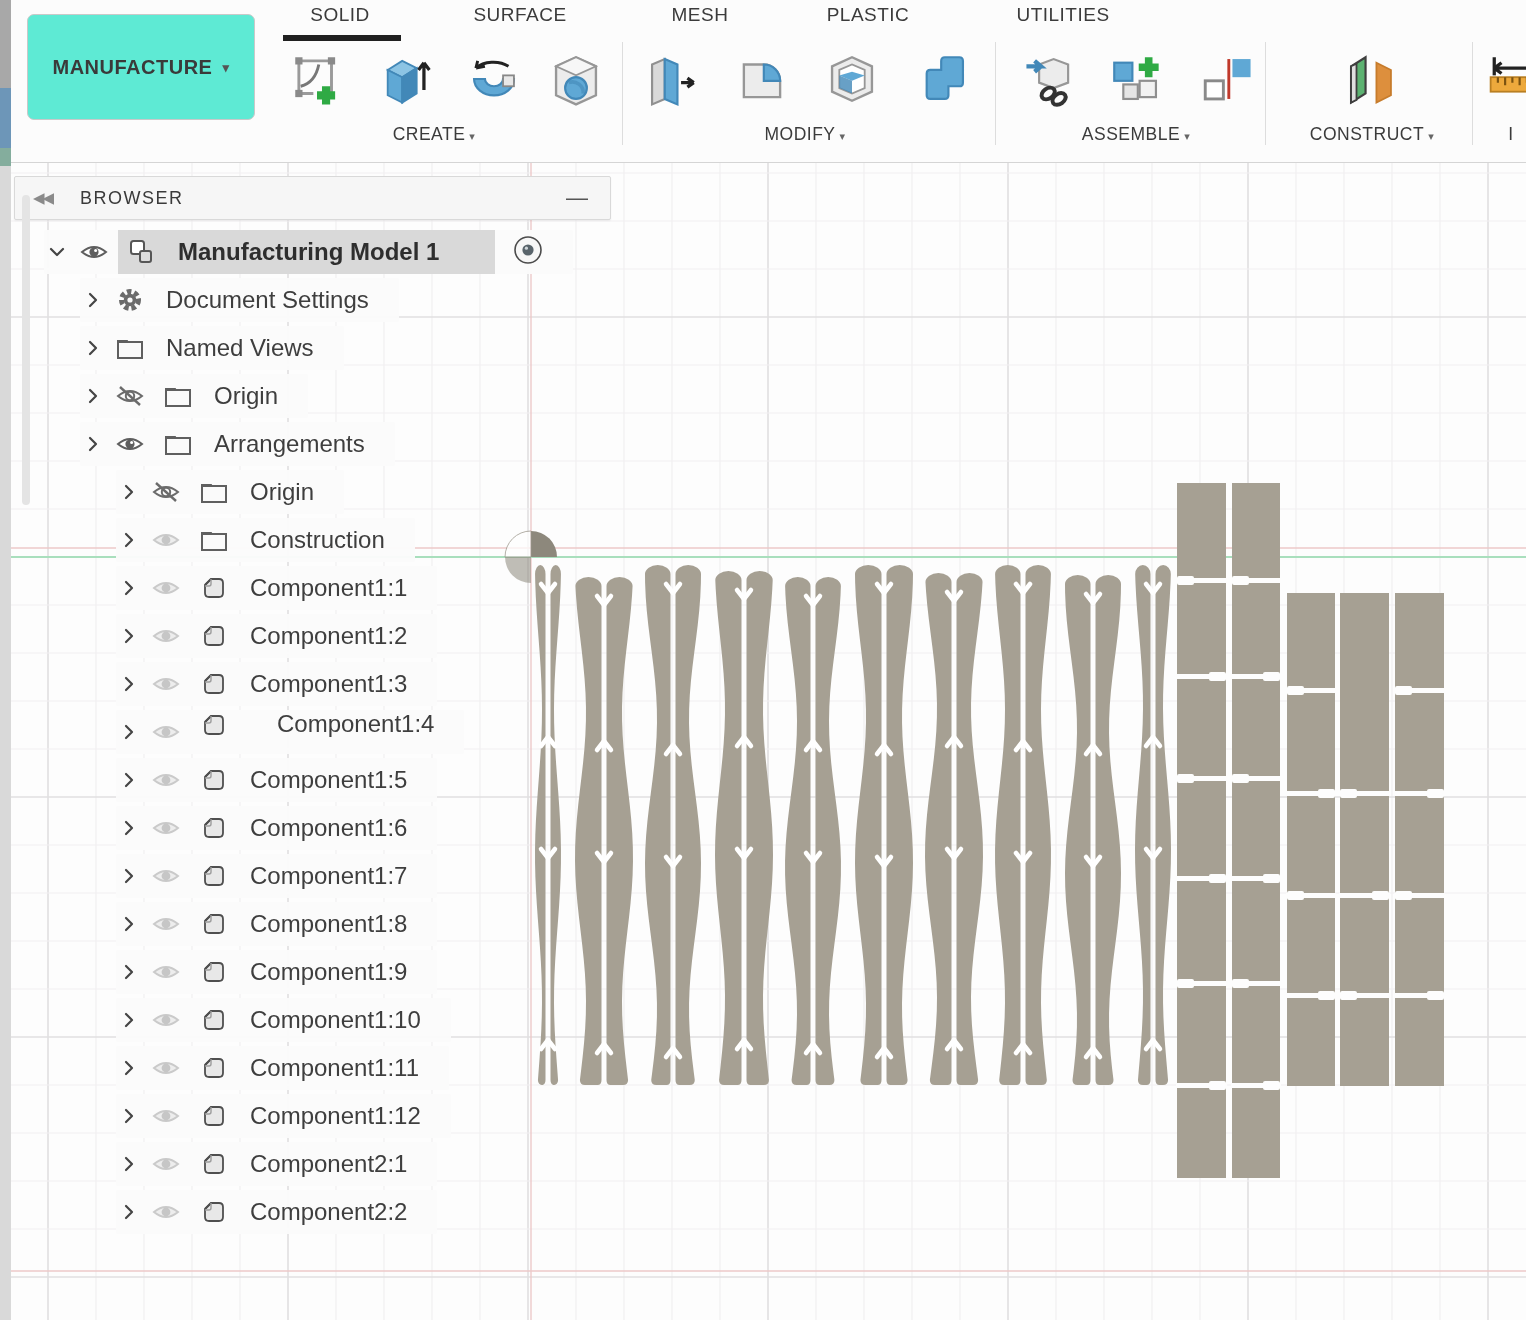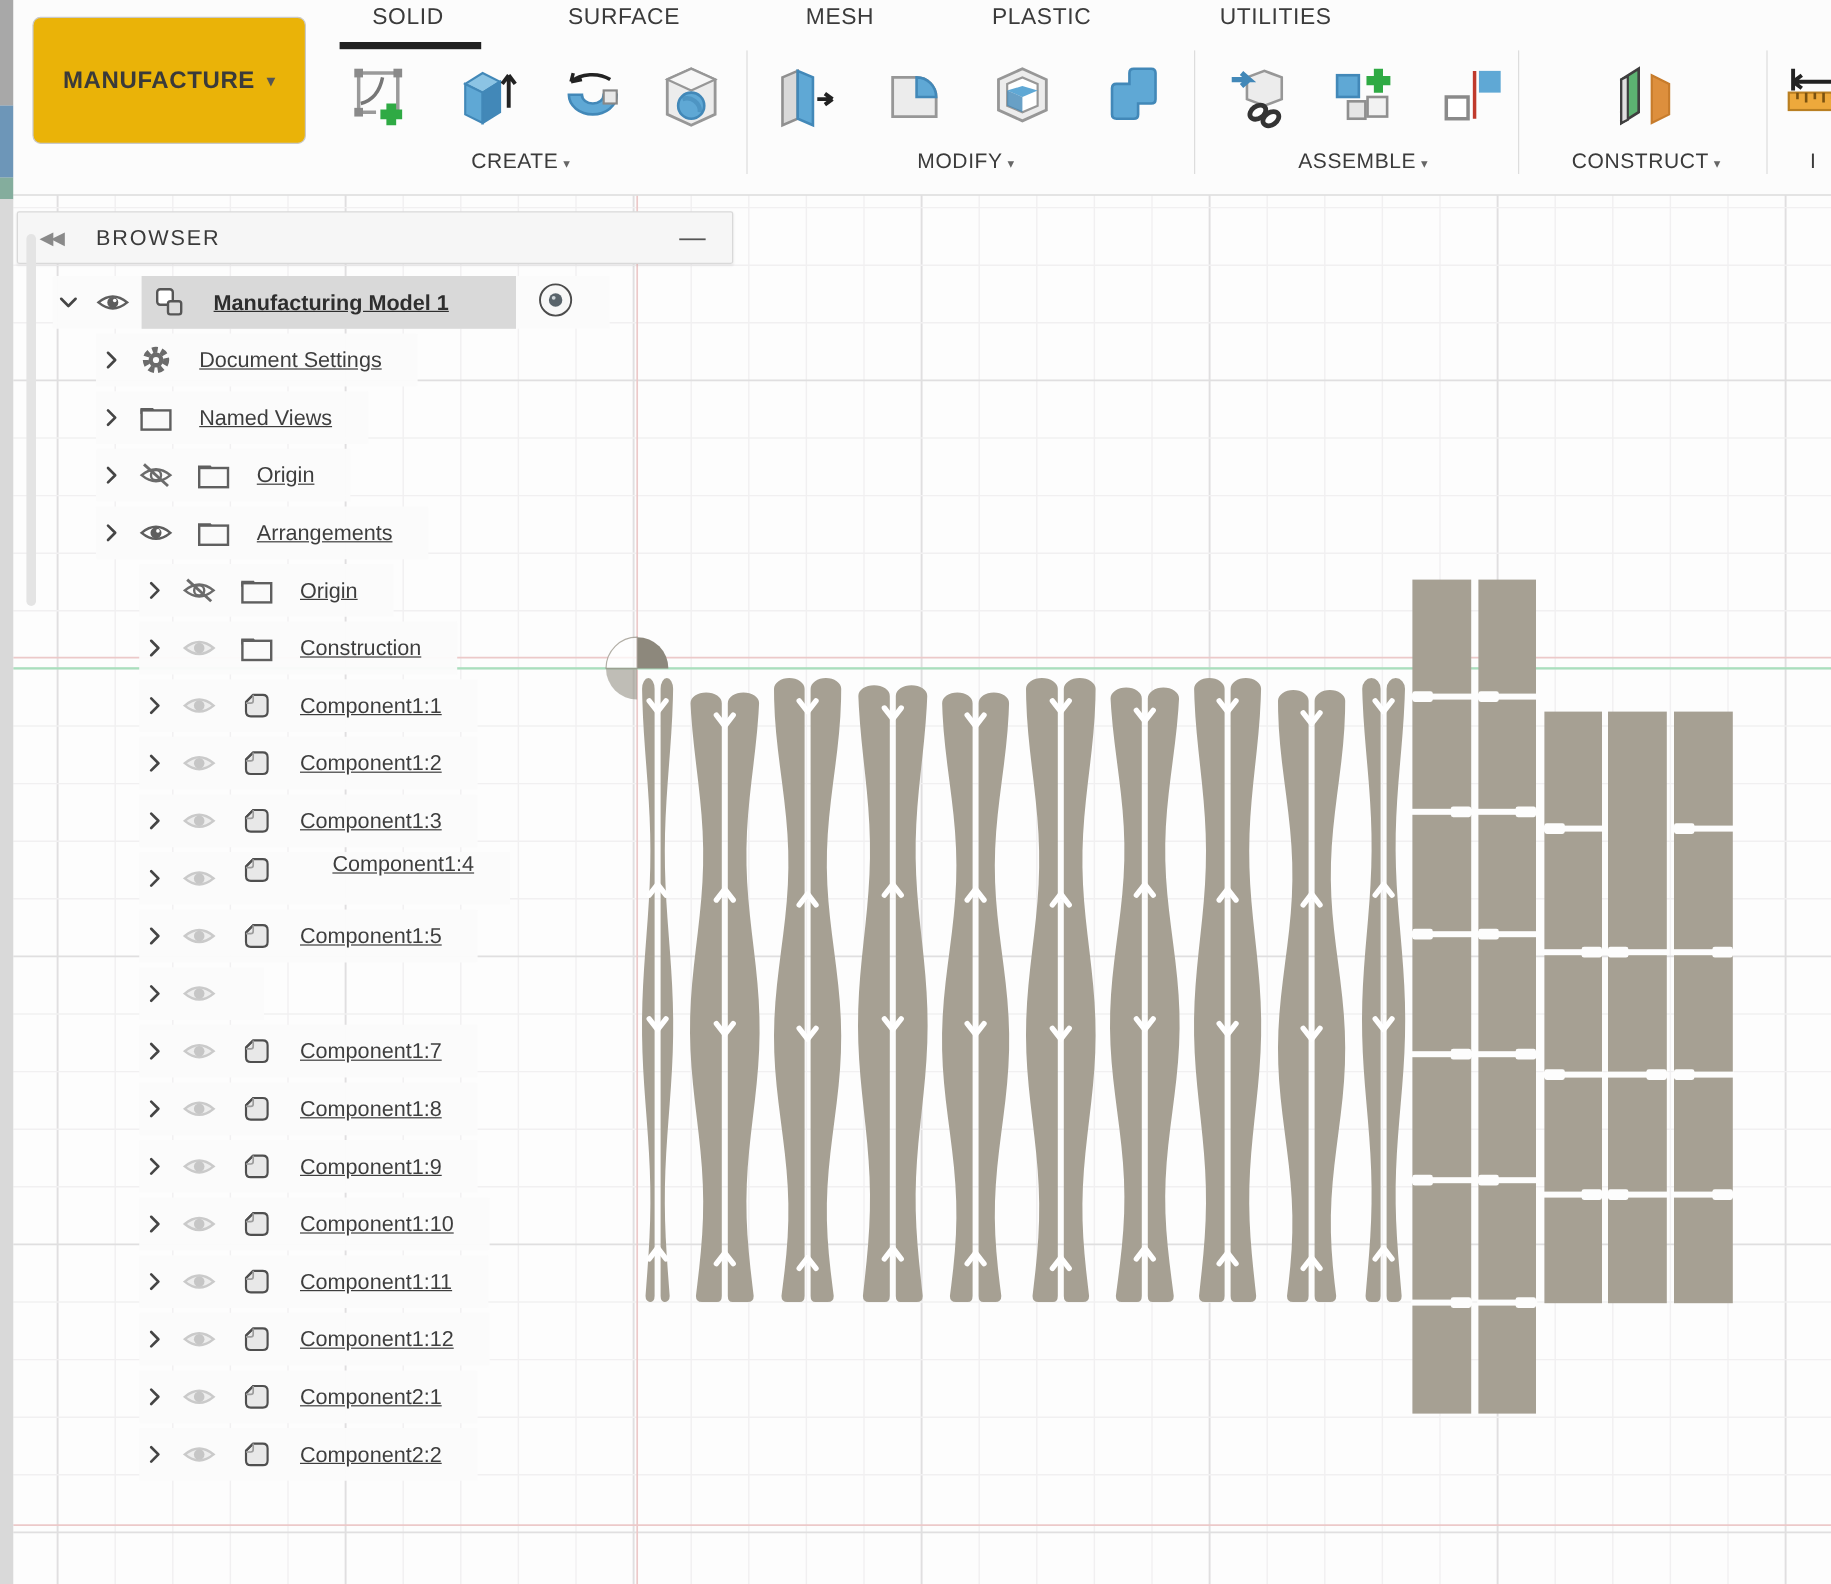--- a/index.html
+++ b/index.html
@@ -10,21 +10,21 @@
   }
   
   #canvas-wrap{position:absolute;left:0;top:0;width:1526px;height:1320px;}
   #canvas-svg{position:absolute;left:0;top:0;}
   
   #left-strip{position:absolute;left:0;top:0;width:11px;height:1320px;background:#e8e8e8;z-index:30;}
   #left-strip .seg{position:absolute;left:0;width:11px;}
   
   #toolbar{position:absolute;left:0;top:0;width:1526px;height:162px;background:#fcfcfc;
     border-bottom:1px solid #d5d5d5;z-index:20;}
-  .ws-btn{position:absolute;left:27px;top:14px;width:226px;height:104px;background:#eab308;
+  .ws-btn{position:absolute;left:27px;top:14px;width:226px;height:104px;background:#5eead4;
     border:1.5px solid #c9c9c9;border-radius:7px;display:flex;align-items:center;justify-content:center;
     font-size:20px;font-weight:bold;color:#3a3a3a;letter-spacing:.5px;cursor:default;}
   .ws-btn .caret{font-size:13px;margin-left:10px;color:#555;}
   .ribbon-tab{position:absolute;top:4px;transform:translateX(-50%);font-size:19px;color:#3b3b3b;
     letter-spacing:.5px;white-space:nowrap;}
   #tab-underline{position:absolute;left:283px;top:35px;width:118px;height:6px;background:#202020;}
   .tb-icon{position:absolute;top:50px;width:58px;height:58px;}
   .tb-icon svg{width:58px;height:58px;display:block;}
   .group-label{position:absolute;top:124px;transform:translateX(-50%);font-size:17.5px;color:#3b3b3b;
     white-space:nowrap;letter-spacing:.5px;}
@@ -40,21 +40,21 @@
   #browser-header .minimize{margin-left:auto;margin-right:22px;color:#555;font-size:22px;line-height:10px;}
   #scroll-thumb{position:absolute;left:22px;top:33px;width:8px;height:310px;border-radius:4px;background:#e4e4e4;}
   #tree{position:absolute;left:0;top:66px;width:640px;}
   .trow{height:48px;display:flex;align-items:center;}
   .trow-strip{display:inline-flex;align-items:center;height:44px;background:rgba(251,251,251,.96);
     padding-right:30px;border-radius:1px;}
   .cell{display:flex;align-items:center;justify-content:center;flex:none;}
   .cell.chev{width:26px;height:26px;}
   .cell.eye{width:48px;height:26px;}
   .cell.nodeicon{width:48px;height:30px;}
-  .tlabel{margin-left:12px;font-size:18px;color:#3e3e3e;white-space:nowrap;text-decoration:underline;}
+  .tlabel{margin-left:12px;font-size:24px;color:#3e3e3e;white-space:nowrap;}
   .tlabel.bold{font-weight:bold;color:#2e2e2e;}
   .sel-box{display:inline-flex;align-items:center;height:44px;background:#d9d9d9;padding-right:56px;}
   .radio{margin-left:18px;}
 </style>
 </head>
 <body>
 
 <div id="canvas-wrap">
   <svg id="canvas-svg" width="1526" height="1320">
       <line x1="0" y1="162" x2="0" y2="1320" stroke="#f1f0f1" stroke-width="1.2"></line>
@@ -570,20 +570,30 @@
             <svg width="20" height="20" viewBox="0 0 20 20">
               <path d="M7 4 l6 6 -6 6" fill="none" stroke="#454545" stroke-width="2.2" stroke-linecap="round" stroke-linejoin="round"></path>
             </svg>
           </span>
       <span class="cell eye">
             <svg width="30" height="22" viewBox="0 0 30 22">
               <path d="M3 11 Q15 1 27 11 Q15 21 3 11 Z" fill="#ededed" stroke="#cacaca" stroke-width="2"></path>
               <circle cx="15" cy="11" r="4.4" fill="#c6c6c6"></circle>
             </svg>
           </span>
+      <span class="sel-wrap" style="display:inline-flex;align-items:center;height:44px;">
+        <span class="cell nodeicon">
+              <svg width="28" height="28" viewBox="0 0 28 28">
+                <path d="M5 11 L11 5 H19 Q23 5 23 9 V19 Q23 23 19 23 H9 Q5 23 5 19 Z" fill="#e8e8e8" stroke="#4f4f4f" stroke-width="1.8"></path>
+                <path d="M11 5 L5 11" stroke="#4f4f4f" stroke-width="1.8"></path>
+                <path d="M11 5 V10 Q11 12 9 12 H5" fill="none" stroke="#9d9d9d" stroke-width="1.4"></path>
+              </svg>
+            </span>
+        <span class="tlabel">Component1:6</span>
+      </span>
 
     </div>
   </div>
 
   <div class="trow">
     <div class="trow-strip" style="margin-left: 116px;">
       <span class="cell chev">
             <svg width="20" height="20" viewBox="0 0 20 20">
               <path d="M7 4 l6 6 -6 6" fill="none" stroke="#454545" stroke-width="2.2" stroke-linecap="round" stroke-linejoin="round"></path>
             </svg>

